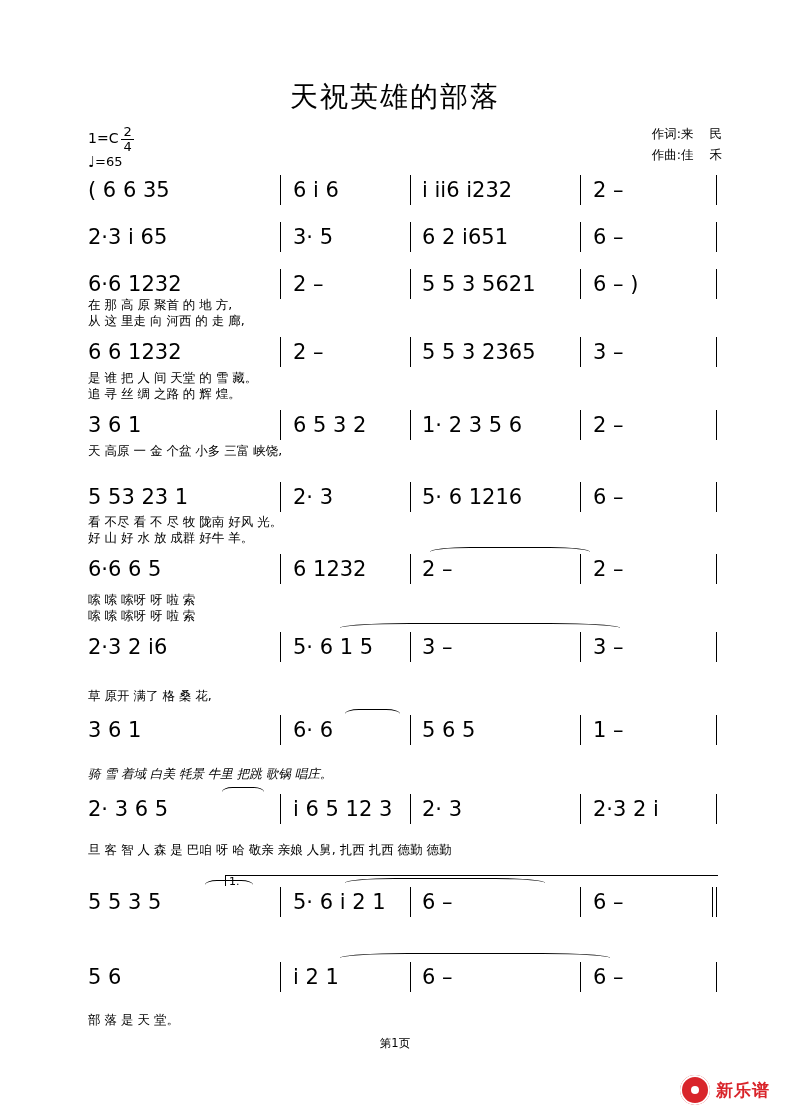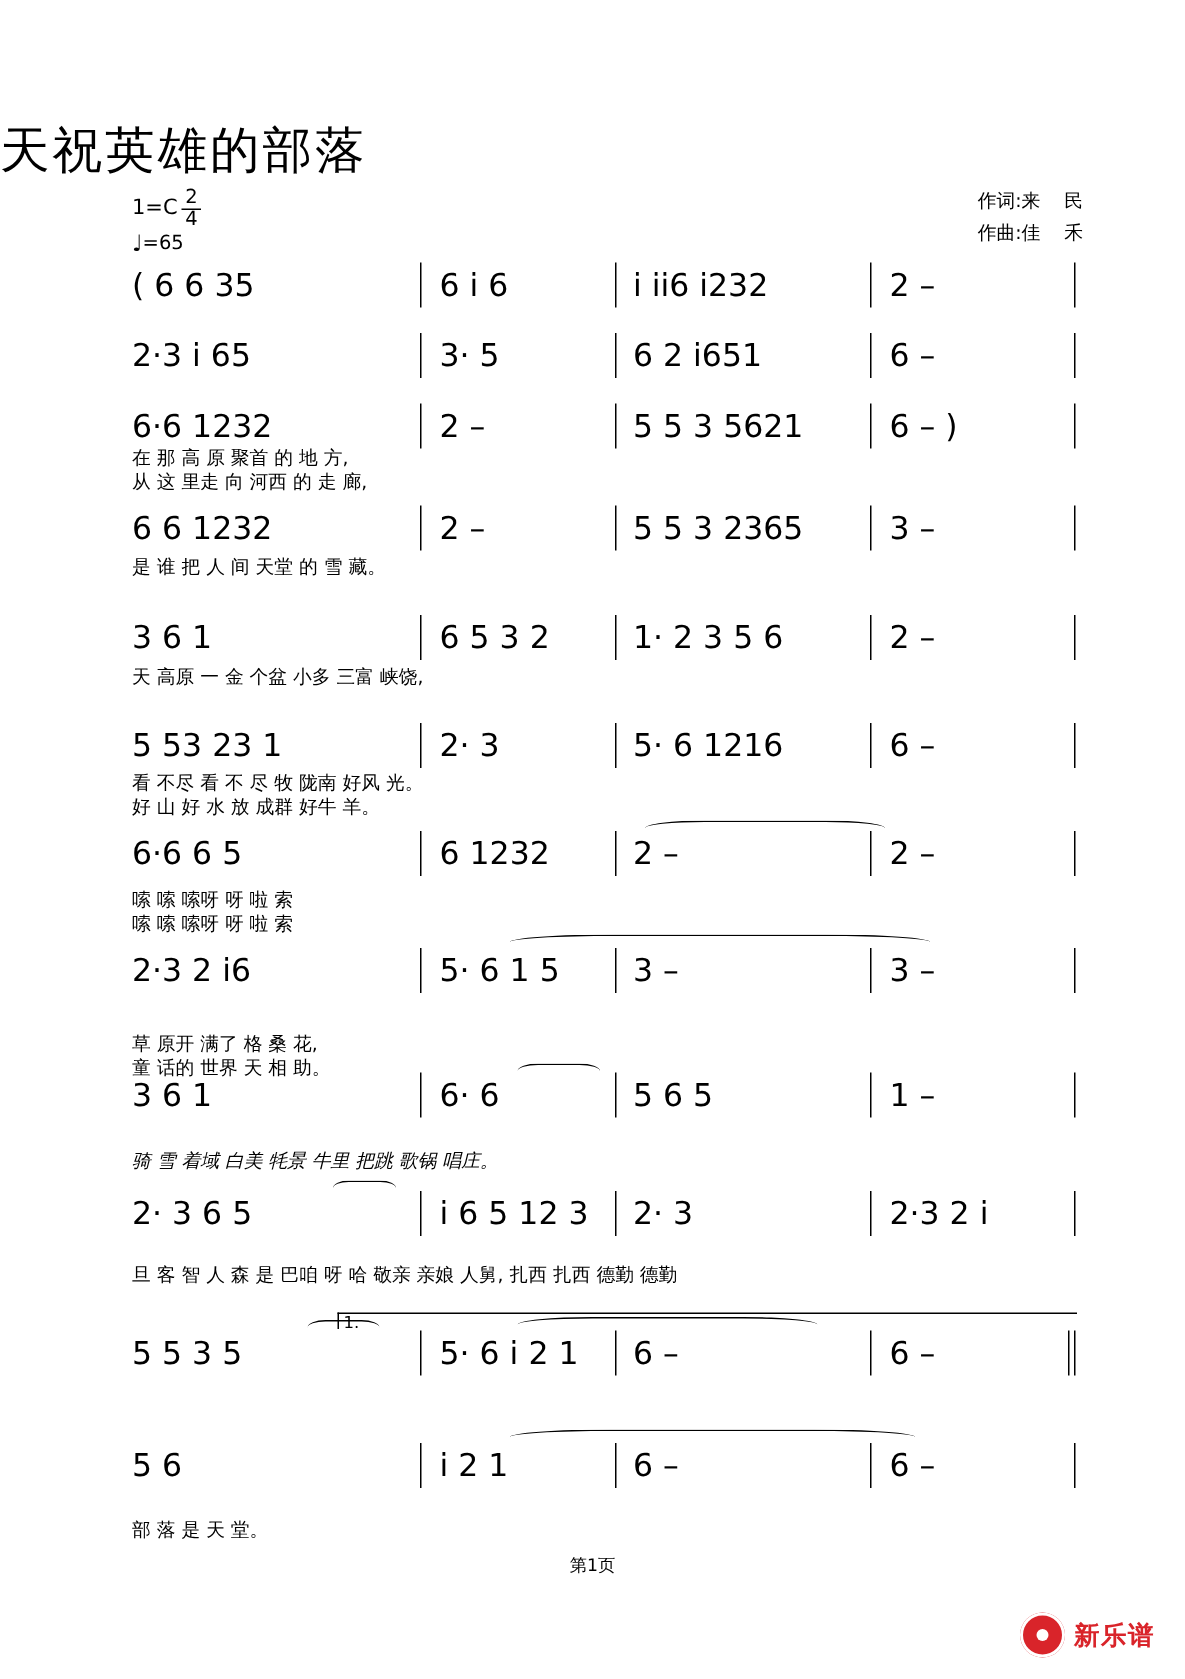--- a/index.html
+++ b/index.html
@@ -7,22 +7,22 @@
     width:790px;height:1119px;
     background:#ffffff;
     font-family:"DejaVu Sans","Liberation Sans",sans-serif;
     color:#000;
     position:relative;
     overflow:hidden;
   }
   .sheet{position:relative;width:790px;height:1119px;}
 
   .title{
-    position:absolute;top:78px;left:0;width:790px;
-    font-size:33px;letter-spacing:2px;font-family:"DejaVu Sans","Liberation Sans",sans-serif;
+    position:absolute;top:78px;left:0;width:790px;text-align:center;
+    font-size:28px;letter-spacing:2px;font-family:"DejaVu Sans","Liberation Sans",sans-serif;
   }
 
   .key-sig{
     position:absolute;left:88px;top:125px;font-size:14px;
   }
   .key-sig .frac{
     display:inline-block;vertical-align:middle;text-align:center;
     font-size:13px;line-height:1.05;margin-left:3px;
   }
   .key-sig .frac .num{display:block;border-bottom:1px solid #000;padding:0 2px;}
@@ -171,20 +171,23 @@
       <div class="bar" style="left:322px;"></div>
       <div class="cell" style="left:334px;">1· 2   3 5 6</div>
       <div class="bar" style="left:492px;"></div>
       <div class="cell" style="left:505px;">2  –</div>
       <div class="bar" style="left:628px;"></div>
     </div>
   </div>
   <div class="lyr" style="top:370px;">
     <span style="left:0;">是  谁  把 人      间      天堂  的   雪      藏。</span>
   </div>
+  <div class="lyr" style="top:386px;">
+    <span style="left:0;">追  寻  丝        绸      之路  的   辉      煌。</span>
+  </div>
 
   <div class="row" style="top:485px;">
     <div class="mrow">
       <div class="cell" style="left:0px;">5  53   23  1</div>
       <div class="bar" style="left:192px;"></div>
       <div class="cell" style="left:205px;">2·      3</div>
       <div class="bar" style="left:322px;"></div>
       <div class="cell" style="left:334px;">5· 6    1216</div>
       <div class="bar" style="left:492px;"></div>
       <div class="cell" style="left:505px;">6  –</div>
@@ -243,23 +246,20 @@
       <div class="bar" style="left:322px;"></div>
       <div class="cell" style="left:334px;">5   6   5</div>
       <div class="bar" style="left:492px;"></div>
       <div class="cell" style="left:505px;">1  –</div>
       <div class="bar" style="left:628px;"></div>
     </div>
     <div class="slur" style="left:345px;top:-9px;width:55px;"></div>
   </div>
   <div class="lyr" style="top:688px;">
     <span style="left:0;">草 原开  满了  格    桑      花,</span>
-  </div>
-  <div class="lyr" style="top:704px;">
-    <span style="left:0;">童 话的  世界  天    相      助。</span>
   </div>
 
   <div class="row" style="top:797px;">
     <div class="mrow">
       <div class="cell" style="left:0px;">2·  3    6 5</div>
       <div class="bar" style="left:192px;"></div>
       <div class="cell" style="left:205px;">i 6 5   12  3</div>
       <div class="bar" style="left:322px;"></div>
       <div class="cell" style="left:334px;">2·      3</div>
       <div class="bar" style="left:492px;"></div>

